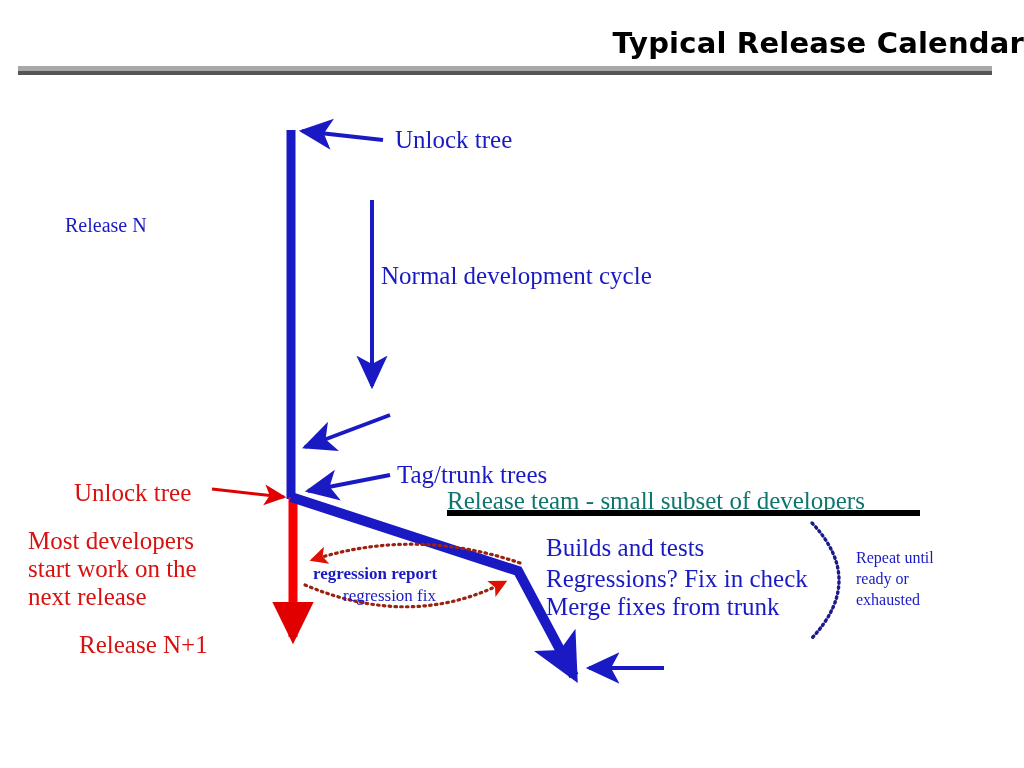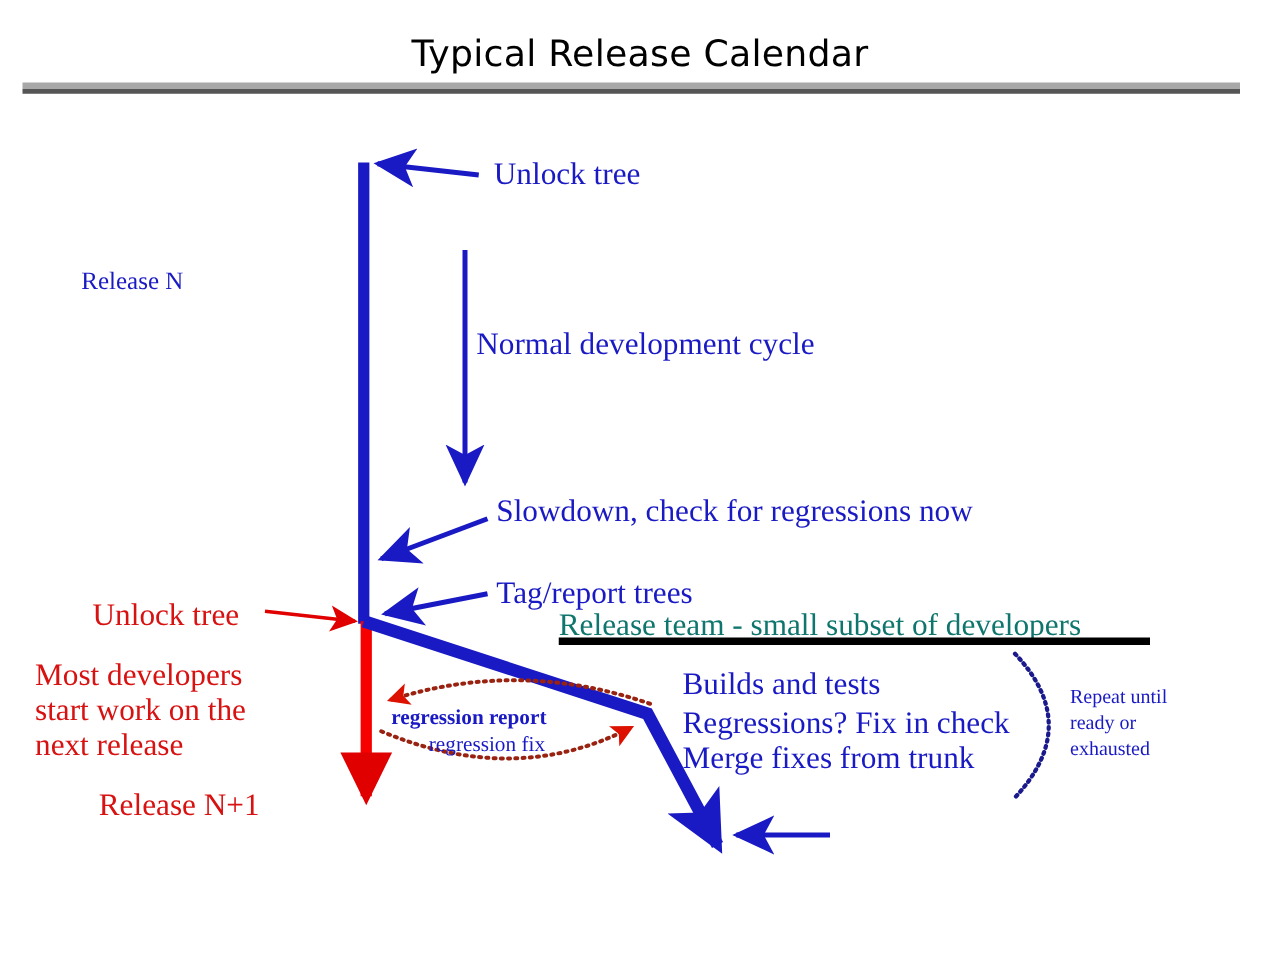--- a/index.html
+++ b/index.html
@@ -15,24 +15,24 @@
     overflow: hidden;
     font-family: "Liberation Serif", "DejaVu Serif", serif;
   }
 
   
   #title {
     position: absolute;
     left: 0;
     top: 26px;
     width: 1024px;
-    text-align: center;
+    text-align: right;
     font-family: "DejaVu Sans", "Liberation Sans", sans-serif;
     font-size: 29px;
-    font-weight: 400;
+    font-weight: 700;
     letter-spacing: 0.2px;
     color: #000000;
     white-space: nowrap;
   }
   #title-rule {
     position: absolute;
     left: 18px;
     top: 66px;
     width: 974px;
     height: 9px;
@@ -139,23 +139,22 @@
     <path d="M664,668 L589,668" stroke="#1a1ac4" stroke-width="4" fill="none" marker-end="url(#arrowBlueThin)"></path>
 
   </svg>
 
   <div class="lbl blue t-unlock-top">Unlock tree</div>
 
   <div class="lbl blue t-release-n">Release N</div>
 
   <div class="lbl blue t-normal-cycle">Normal development cycle</div>
 
-  <div class="lbl blue t-slowdown">Slowdown, check for regressions now</div>
 
-  <div class="lbl blue t-tagbranch">Tag/report trees</div>
+  <div class="lbl blue t-tagbranch">Tag/trunk trees</div>
 
   <div class="lbl black t-release-team">Release team - small subset of developers</div>
   <div id="release-team-bar"></div>
 
   <div class="lbl red t-unlock-left">Unlock tree</div>
 
   <div class="lbl red t-most-devs">Most developers
 start work on the
 next release</div>
 

